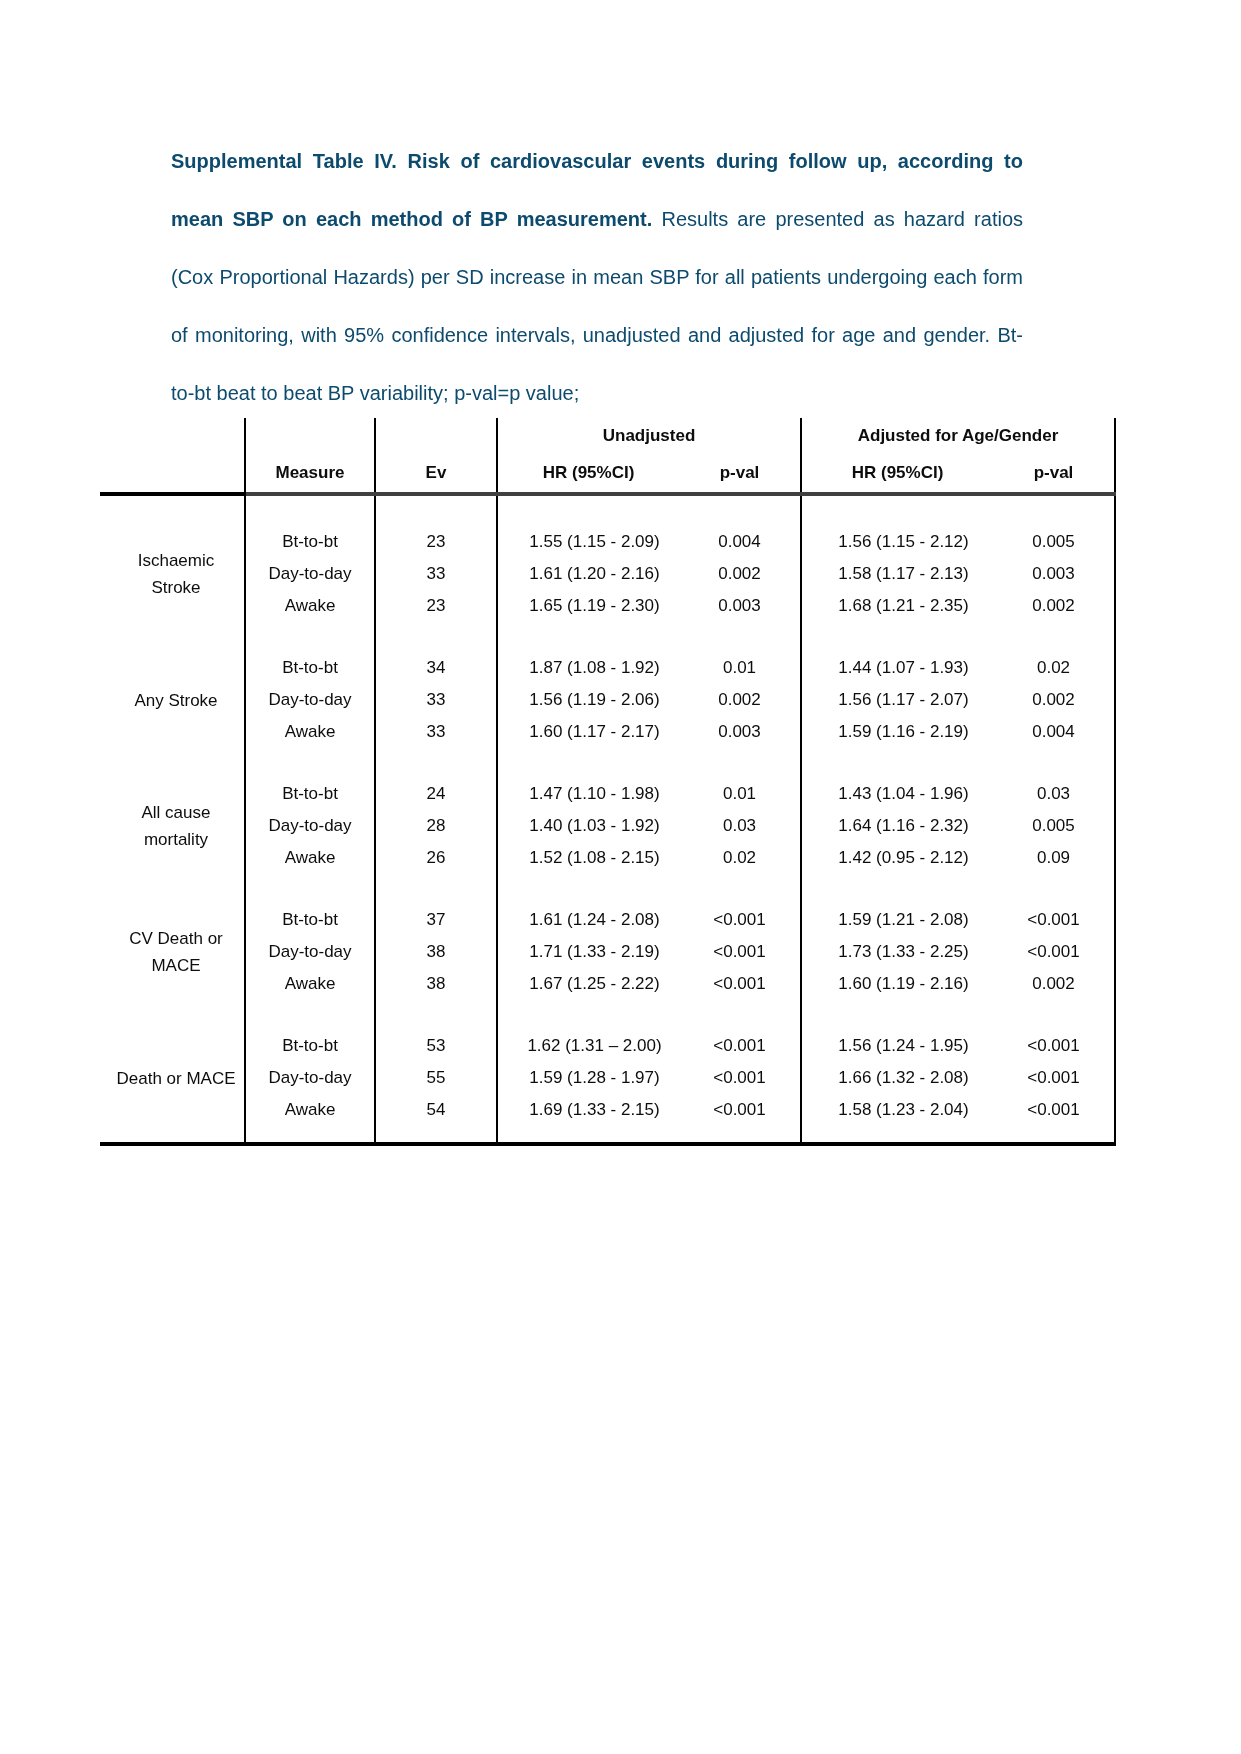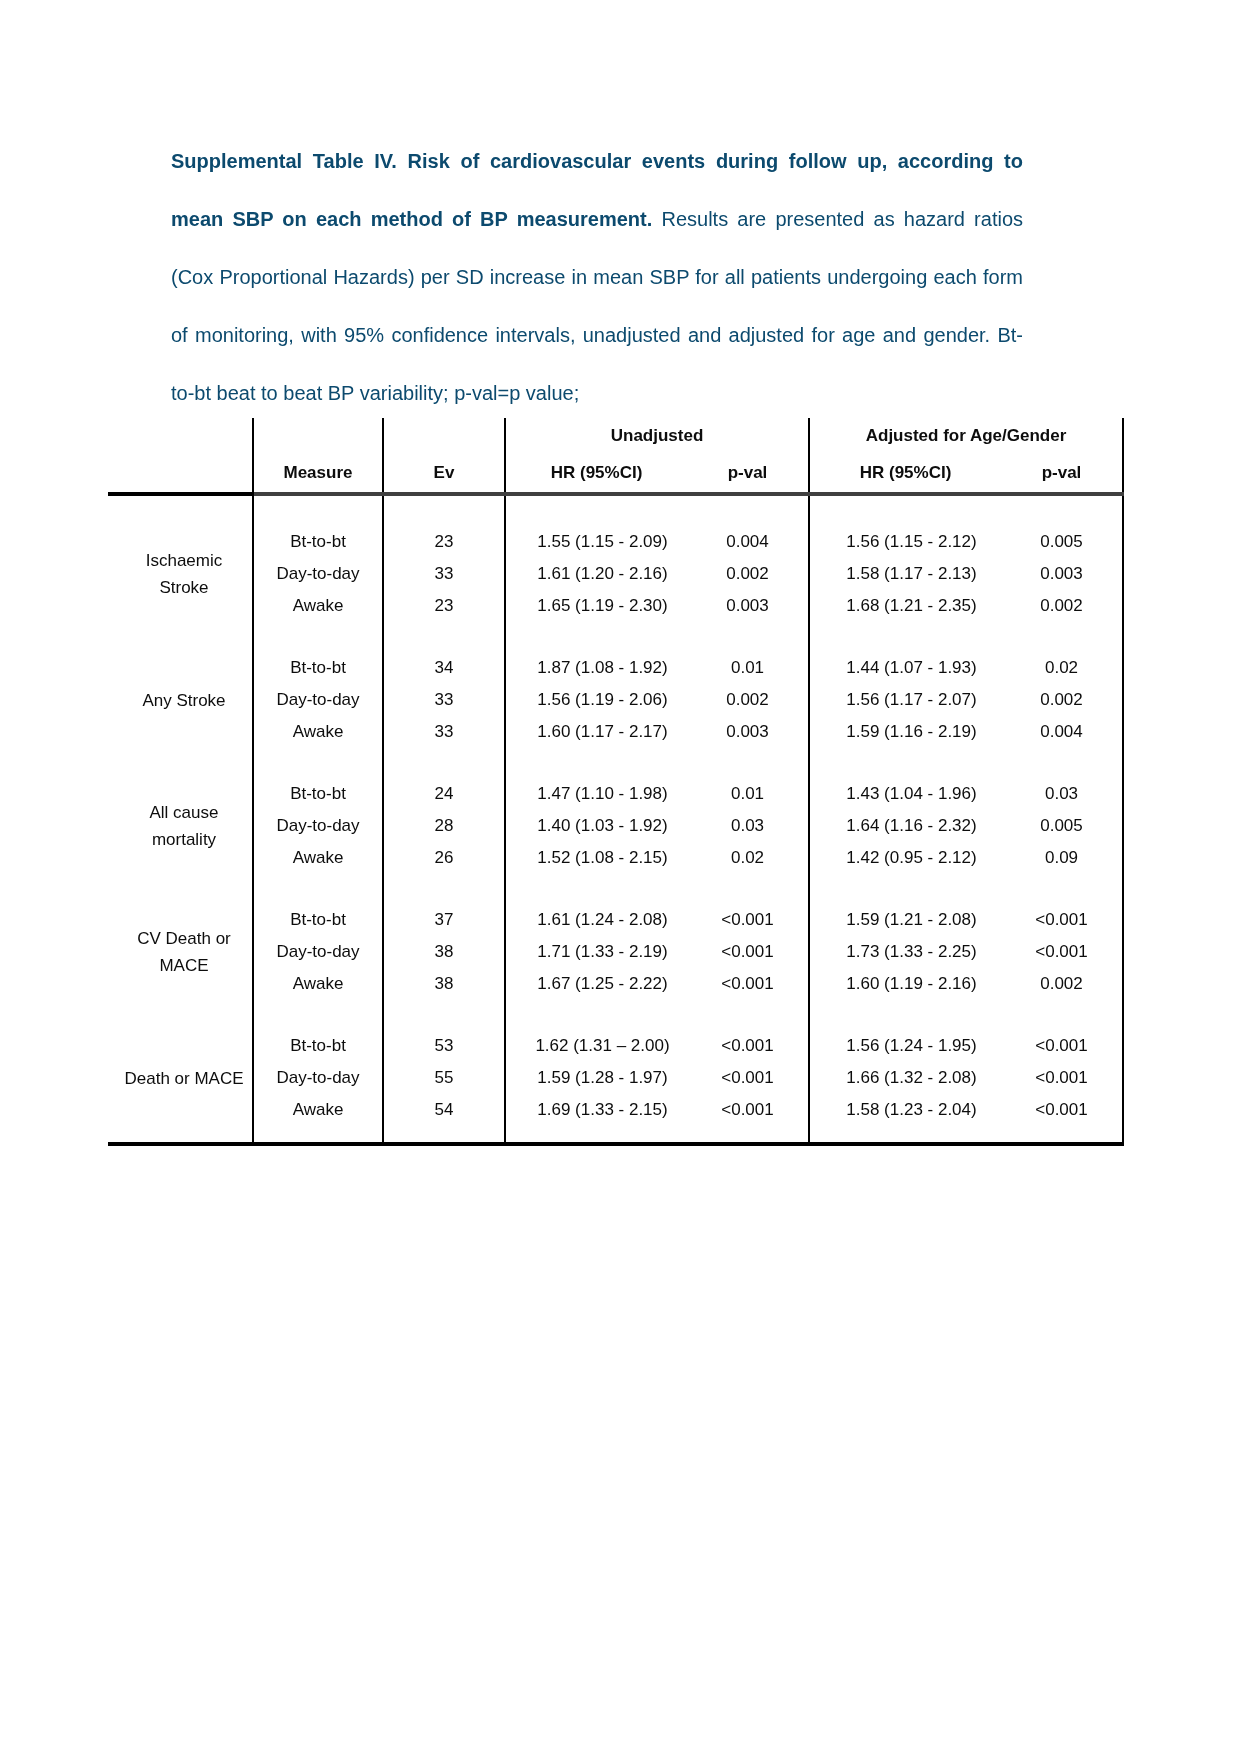--- a/index.html
+++ b/index.html
@@ -6,21 +6,21 @@
   .page{
     width:1241px;height:1754px;background:#ffffff;color:#000;
     font-family:"Liberation Sans","DejaVu Sans",sans-serif;
     position:relative;box-sizing:border-box;overflow:hidden;
   }
   .caption{
     position:absolute;left:134px;top:112px;width:852px;
     font-size:20px;line-height:58px;text-align:justify;color:#0c4a6e;margin-left:37px;
   }
   .caption .bold{font-weight:bold;}
-  .tablewrap{position:absolute;left:108px;top:418px;}
+  .tablewrap{position:absolute;left:100px;top:418px;}
   table.datatable{
     border-collapse:collapse;table-layout:fixed;width:1015px;
     font-size:17px;color:#0d0d0d;
     border-bottom:4px solid #000;
   }
   col.c-label{width:145px;}
   col.c-measure{width:130px;}
   col.c-ev{width:122px;}
   col.c-hr1{width:182px;}
   col.c-pv1{width:122px;}

